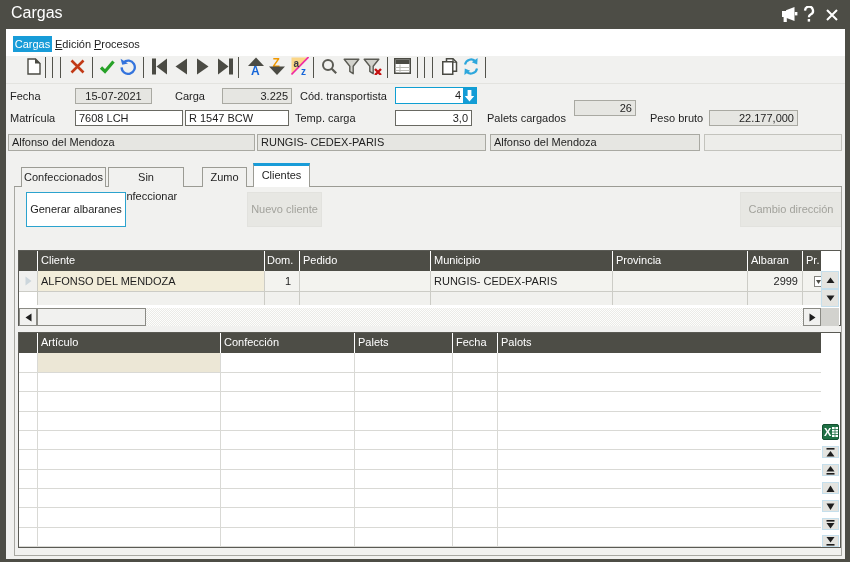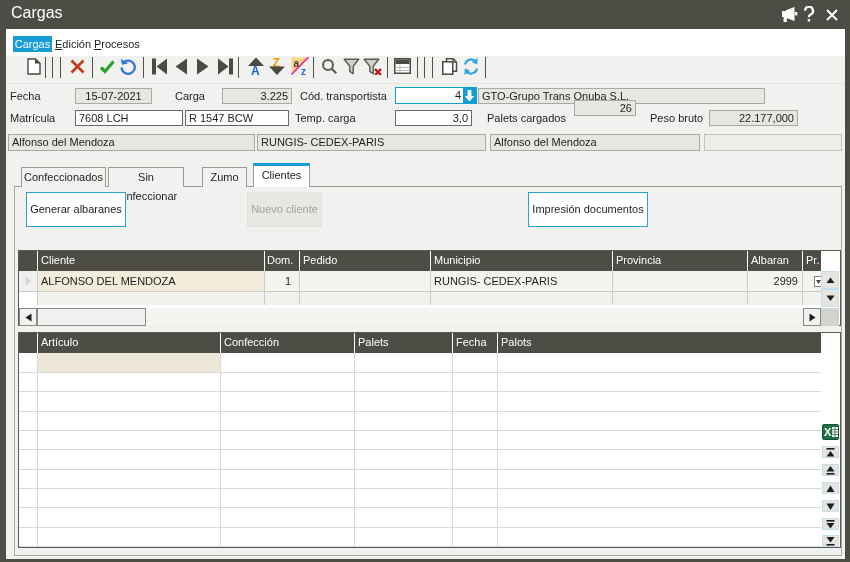--- a/index.html
+++ b/index.html
@@ -175,21 +175,20 @@
   <div class="fld ctr" style="left:75px;top:88px;width:77px">15-07-2021</div>
   <div class="lbl" style="left:175px;top:88px">Carga</div>
   <div class="fld rt" style="left:222px;top:88px;width:70px">3.225</div>
   <div class="lbl" style="left:300px;top:88px">Cód. transportista</div>
   <div class="fld fldw rt" style="left:395px;top:87px;width:82px;height:17px;border:1px solid #0f9fd2;padding-right:15px">4</div>
   <div class="abs" style="left:463px;top:88px;width:13px;height:15px;background:#149cd6">
     <svg width="13" height="15" viewBox="0 0 13 15">
         <path d="M4.6 2 h3.8 v6 h2.8 L6.5 13.5 L1.8 8 h2.8 Z" fill="#fff"></path>
       </svg>
   </div>
-  <div class="fld" style="left:478px;top:88px;width:287px">GTO-Grupo Trans Onuba S.L.</div>
 
   <div class="lbl" style="left:10px;top:110px">Matrícula</div>
   <div class="fld fldw" style="left:75px;top:110px;width:108px">7608 LCH</div>
   <div class="fld fldw" style="left:185px;top:110px;width:104px">R 1547 BCW</div>
   <div class="lbl" style="left:295px;top:110px">Temp. carga</div>
   <div class="fld fldw rt" style="left:395px;top:110px;width:77px">3,0</div>
   <div class="lbl" style="left:487px;top:110px">Palets cargados</div>
   <div class="fld rt" style="left:574px;top:100px;width:62px">26</div>
   <div class="lbl" style="left:650px;top:110px">Peso bruto</div>
   <div class="fld rt" style="left:709px;top:110px;width:89px">22.177,000</div>
@@ -200,21 +199,21 @@
   <div class="fld" style="left:704px;top:134px;width:138px;height:17px;background:#ededea;border-color:#c3c3bd"></div>
 
   <div id="tabline"></div>
   <div class="tab" style="left:21px;width:85px">Confeccionados</div>
   <div class="tab" style="left:108px;width:76px">Sin confeccionar</div>
   <div class="tab" style="left:202px;width:45px">Zumo</div>
   <div class="tab tabact" style="left:253px;width:57px">Clientes</div>
 
   <div class="btn" style="left:26px;top:192px;width:100px">Generar albaranes</div>
   <div class="btn btnd" style="left:247px;top:192px;width:75px">Nuevo cliente</div>
-  <div class="btn" style="left:528px;top:192px;width:120px">Impresión documentos</div>
+  <div class="btn btnd" style="left:740px;top:192px;width:102px">Cambio dirección</div>
 
   <div class="abs" style="left:14px;top:187px;width:1px;height:368px;background:#a8a8a2"></div>
   <div class="abs" style="left:841px;top:187px;width:1px;height:368px;background:#a8a8a2"></div>
   <div class="abs" style="left:14px;top:555px;width:828px;height:1px;background:#a8a8a2"></div>
 
   <div class="abs" style="left:18px;top:250px;width:823px;height:76px;border:1px solid #5a5a54;background:#fff"></div>
 
   <div class="gh" style="left:19px;top:251px;width:802px;height:20px"></div>
   <div class="gh" style="left:41px;top:251px;width:100px">Cliente</div>
   <div class="gh" style="left:267px;top:251px;width:40px">Dom.</div>

